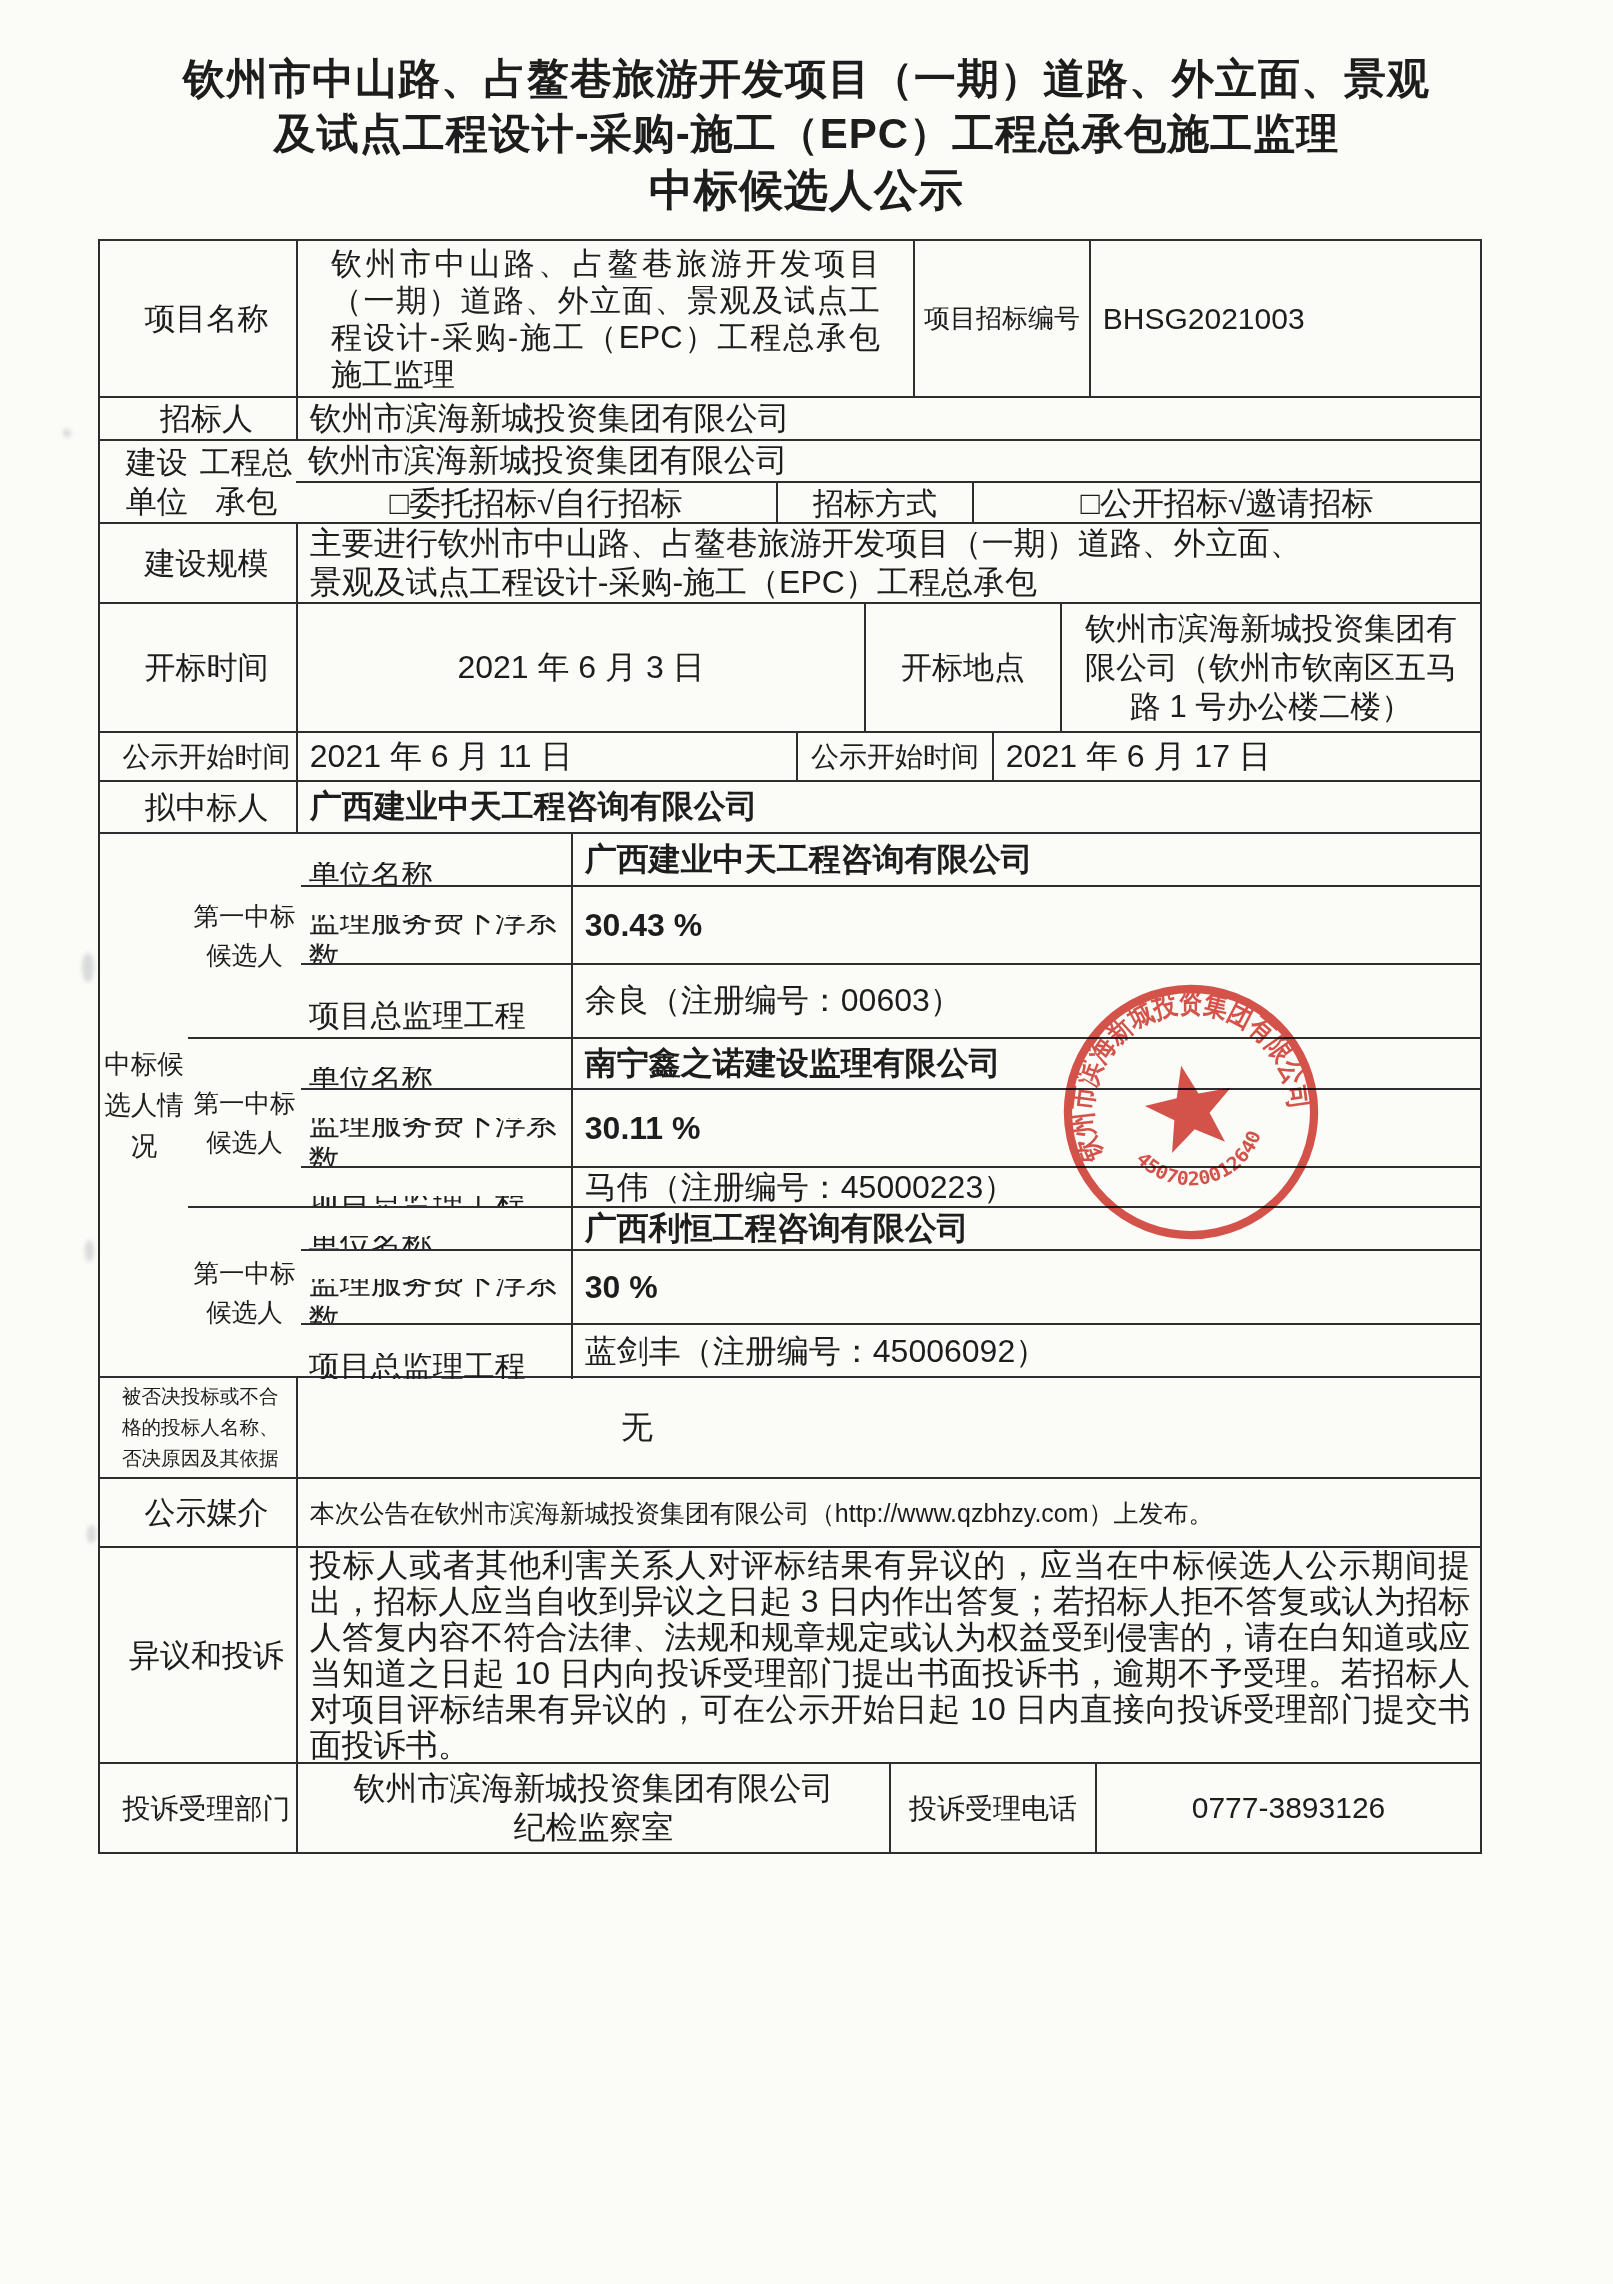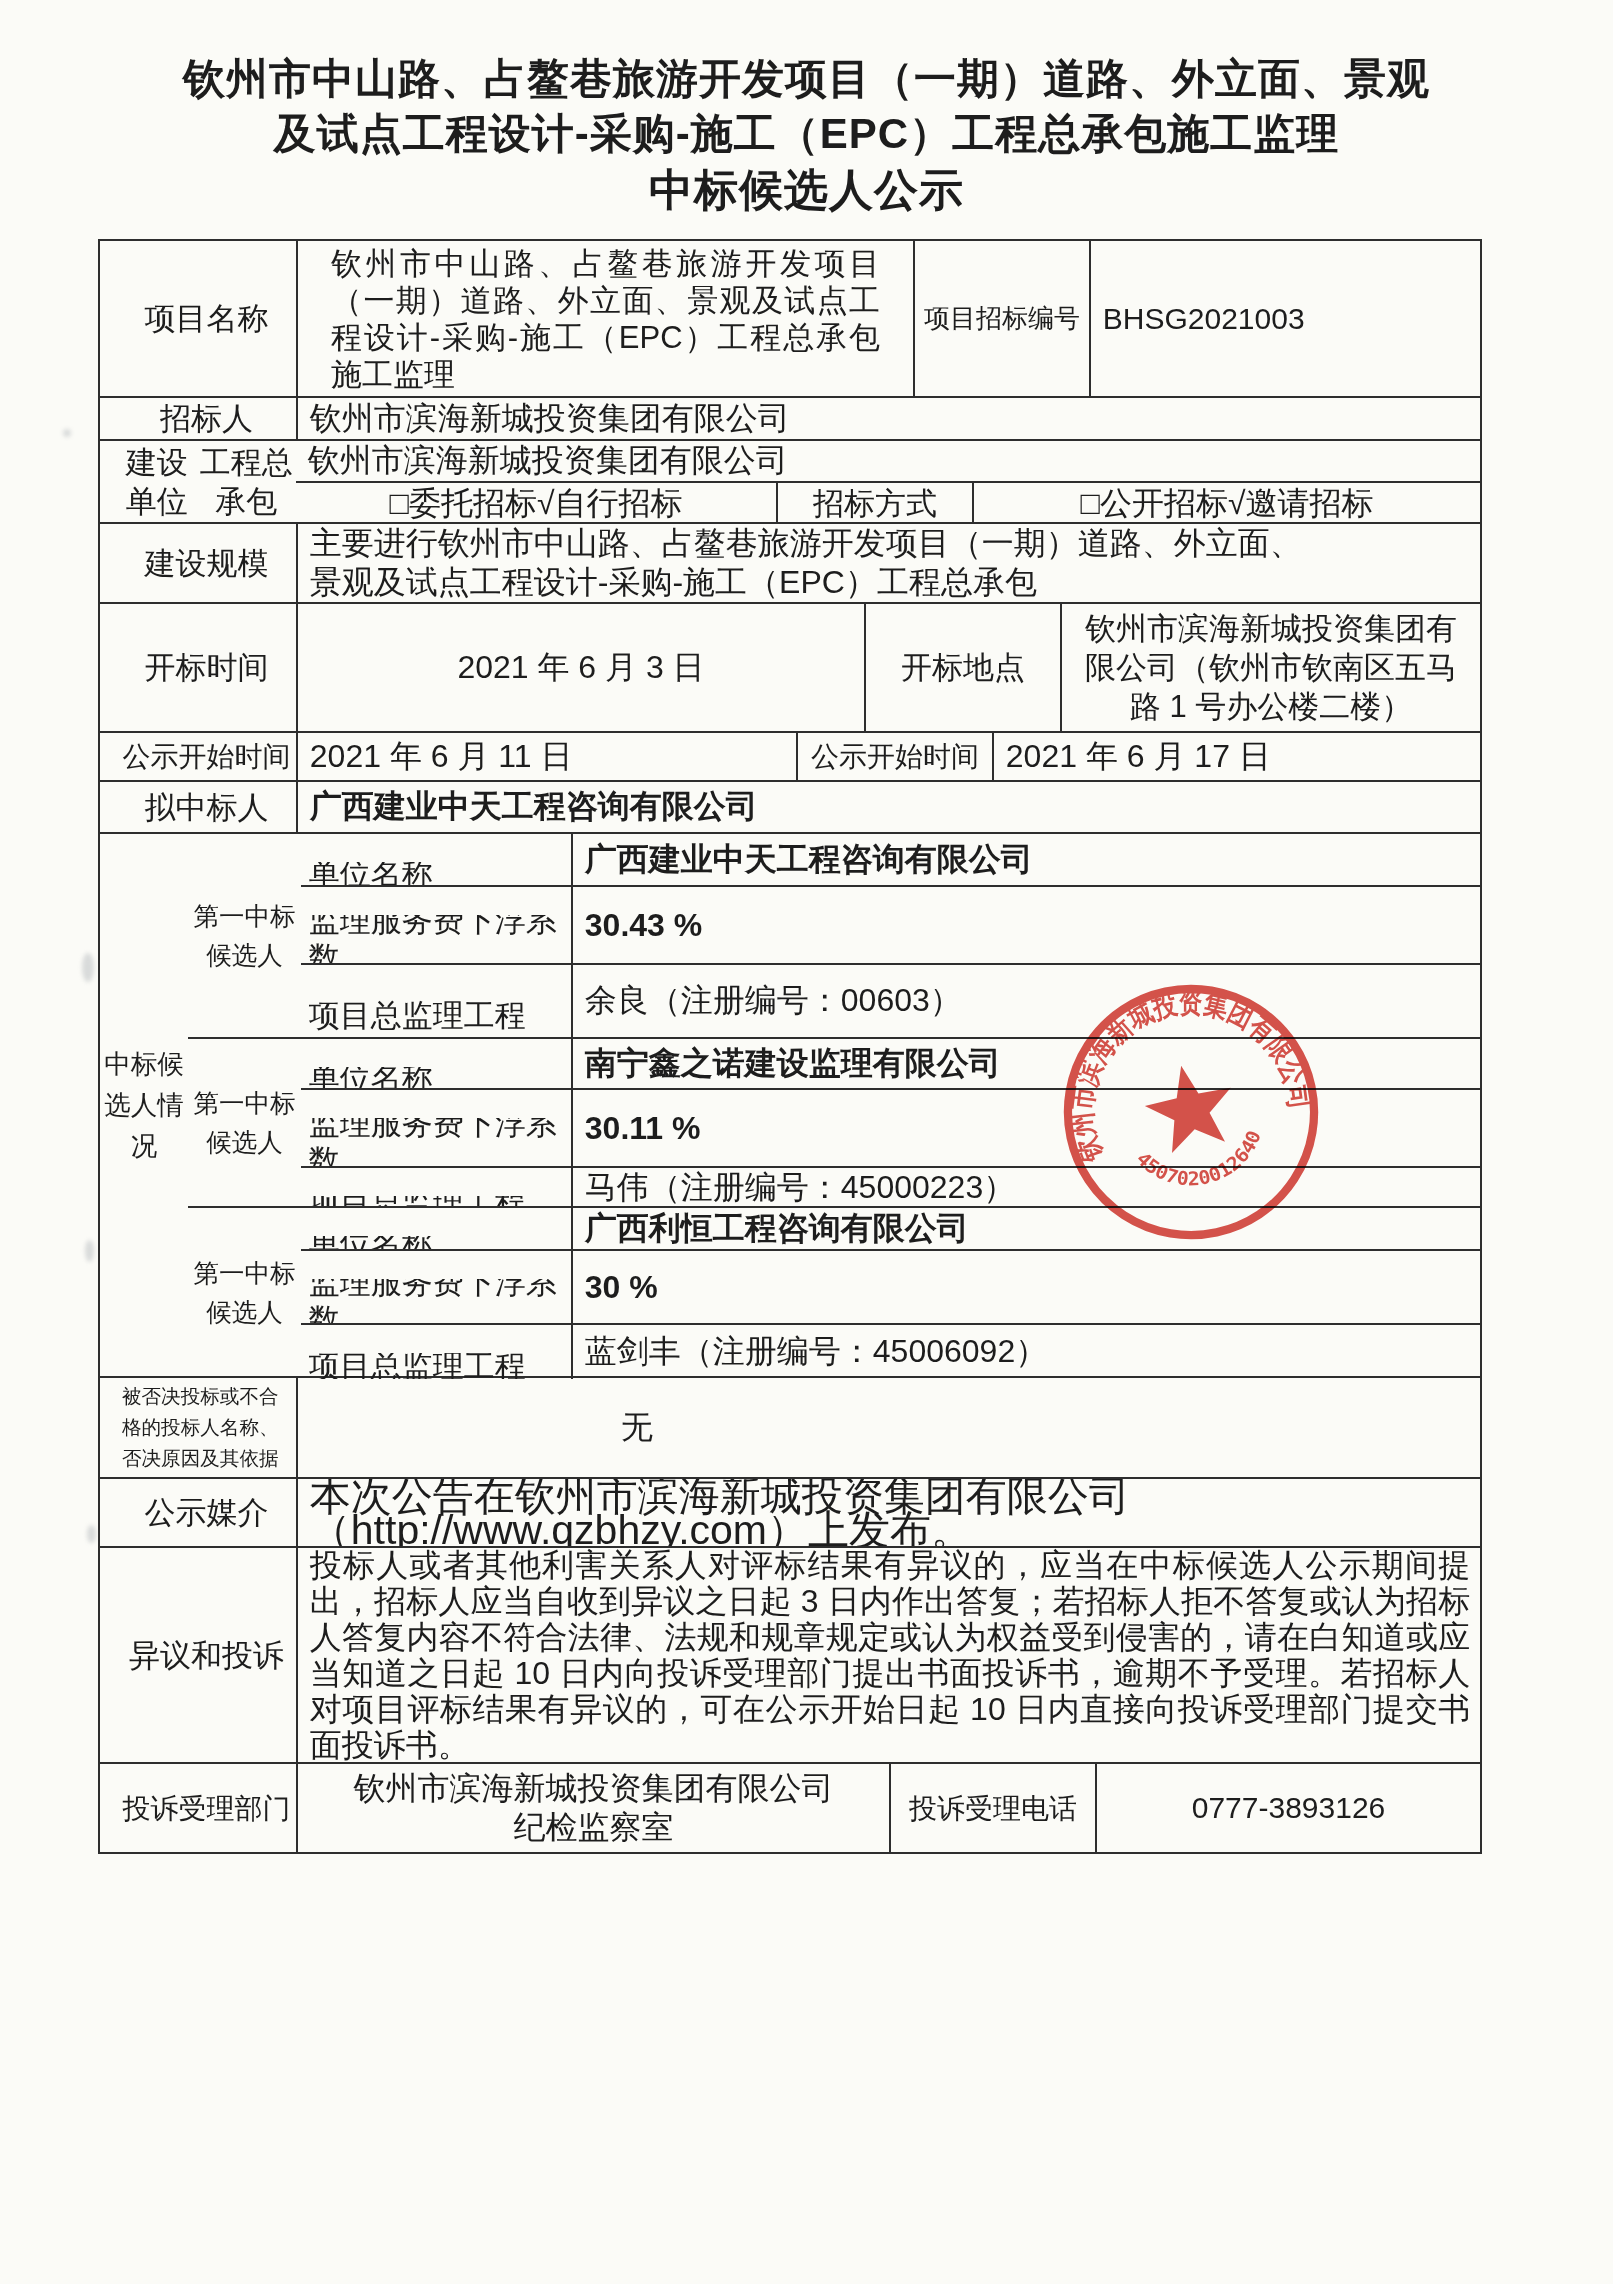--- a/index.html
+++ b/index.html
@@ -37,21 +37,21 @@
   .subrow{display:flex;border-top:2px solid #2e2e2e;box-sizing:border-box;}
   .subrow.first{border-top:none;}
   
   .cand-col1{width:88px;flex:none;font-size:26.5px;line-height:41px;padding:0 2.9px;}
   .cand-col2{width:113px;flex:none;font-size:25.5px;line-height:39px;padding:0 3.9px;}
   .cand-col3{width:270px;flex:none;justify-content:flex-start;text-align:left;padding-left:7.8px;font-size:31px;line-height:37px;margin-top:28px;}
   
   .project-val{width:549px;margin:0 auto;text-align:justify;font-size:31px;line-height:37px;}
   .scale-val{max-width:1019px;font-size:32px;line-height:39px;}
   .addr-val{max-width:395px;margin:0 auto;text-align:center;font-size:31px;line-height:39px;}
-  .media-val{font-size:41px;line-height:34px;text-align:left;}
+  .media-val{font-size:25px;line-height:40px;text-align:left;}
   .objection-val{padding:0 9.8px 0 11.8px;font-size:32px;line-height:36px;text-align:justify;}
   .rejected-lab{font-size:19.6px;line-height:31px;text-align:left;padding:0 4.9px;justify-content:flex-start;}
   .dept-val{max-width:500px;margin:0 auto;text-align:center;line-height:39px;}
   .small-lab{font-size:28px;}
   .code-lab{font-size:26px;}
   .latin{font-size:30px;}
   
   .seal-wrap{
     position:absolute;left:1049px;top:970px;width:284px;height:284px;
     transform:rotate(-12deg);opacity:0.85;mix-blend-mode:multiply;

